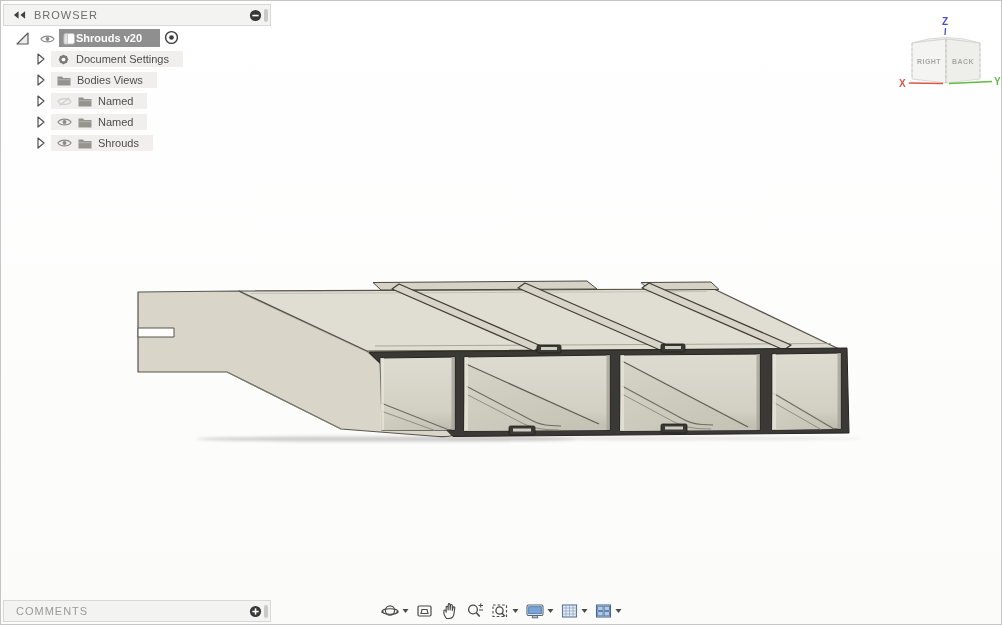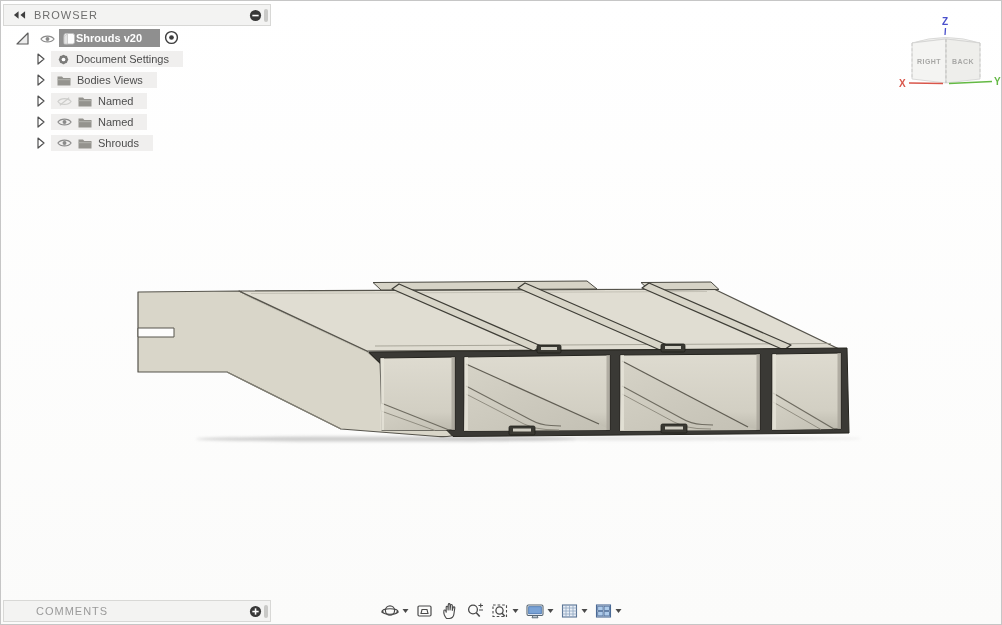--- a/index.html
+++ b/index.html
@@ -24,21 +24,21 @@
     background:#f3f3f2;
     border:1px solid #d8d8d6;
     display:flex; align-items:center;
   }
   .bar-browser { top:3px; }
   .bar-comments { top:599px; }
   .bar-title {
     font-size:11px; letter-spacing:1px; color:#6e6e6e;
     flex:1 1 auto;
   }
-  .bar-comments .bar-title { color:#9a9a9a; margin-left:32px; }
+  .bar-comments .bar-title { color:#9a9a9a; margin-left:12px; }
   .collapse-ic { margin:0 8px 0 9px; display:flex; }
   .circle-btn { margin-right:8px; display:flex; cursor:pointer; }
   .grip {
     position:absolute; width:4px; height:13px;
     background:#c9c9c7; border-radius:2px;
   }
   .grip-browser { left:263px; top:8px; }
   .grip-comments { left:263px; top:604px; }
 
   

